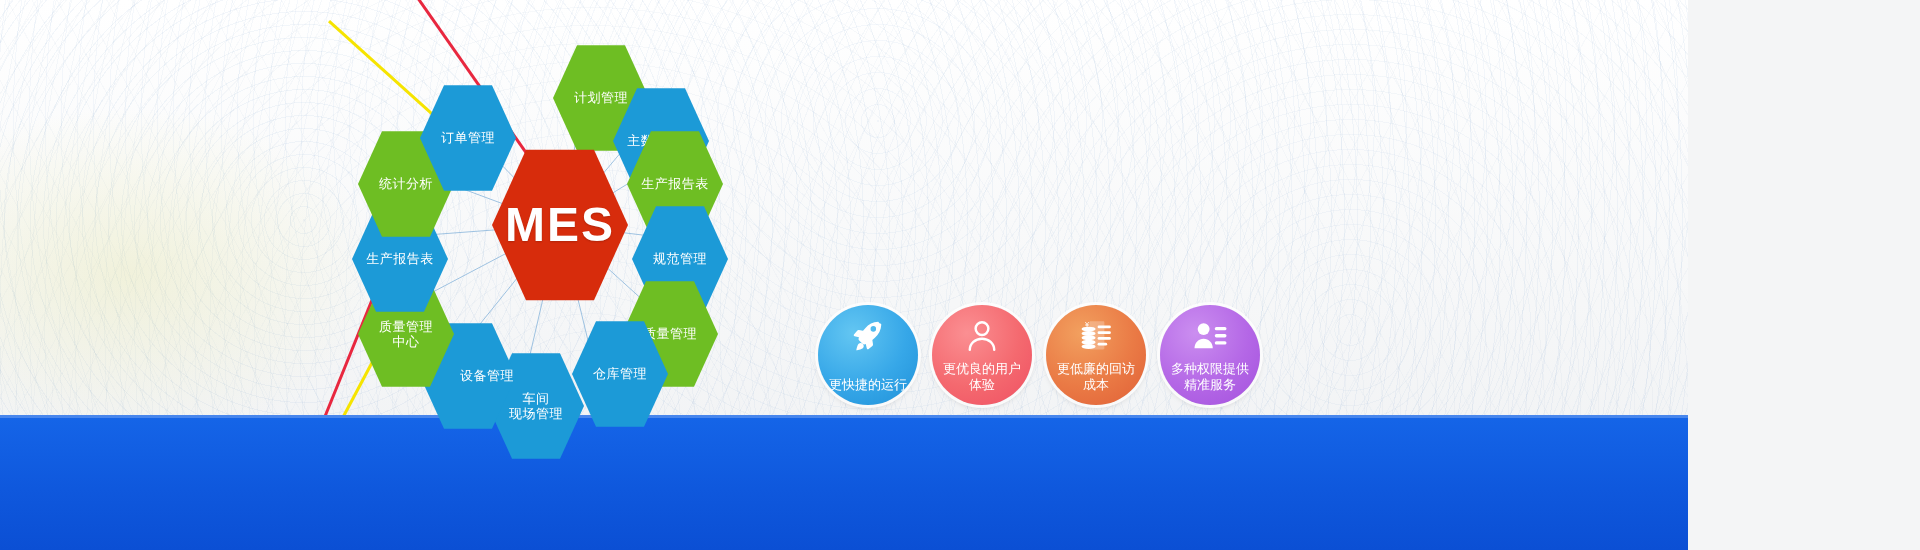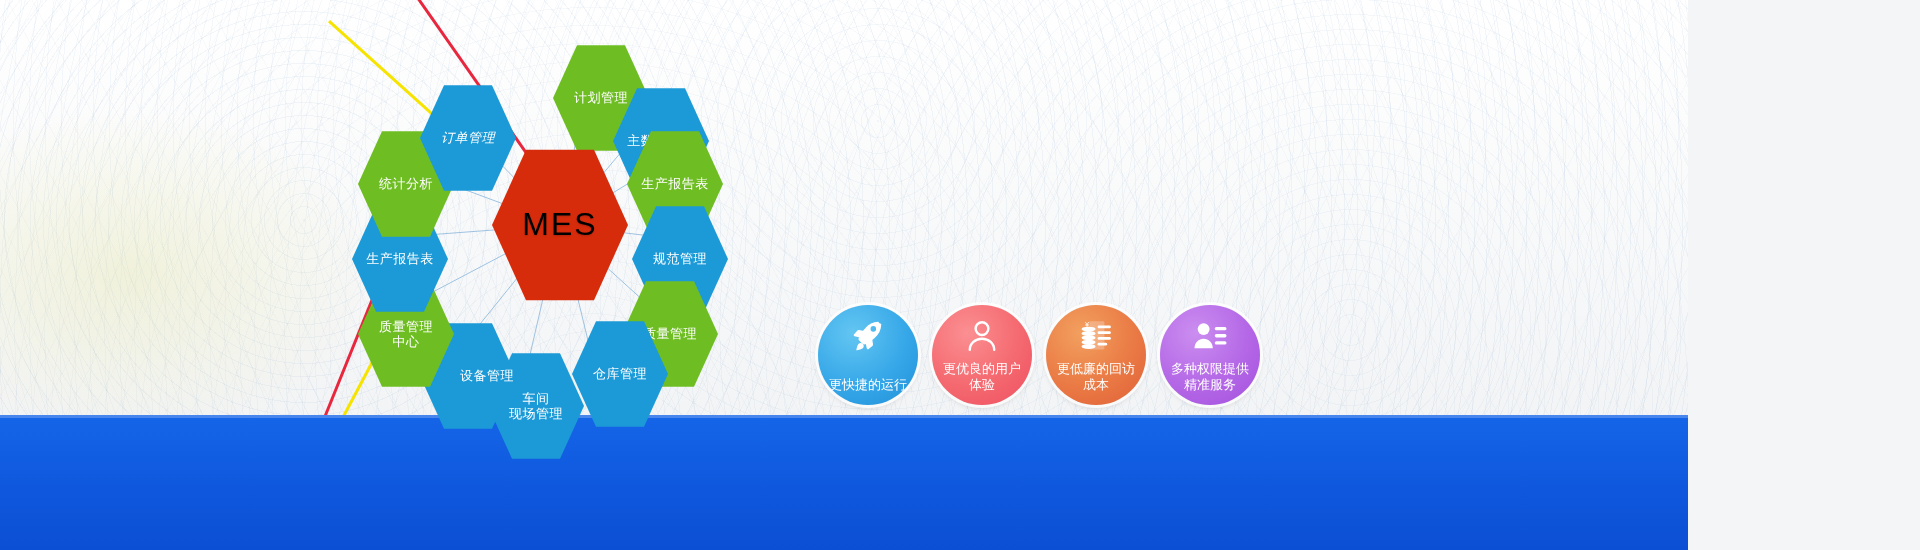--- a/index.html
+++ b/index.html
@@ -61,21 +61,21 @@
     clip-path:polygon(25% 3%,75% 3%,100% 50%,75% 97%,25% 97%,0% 50%);
     -webkit-clip-path:polygon(25% 3%,75% 3%,100% 50%,75% 97%,25% 97%,0% 50%);
     font-size:13px;letter-spacing:.5px;
     padding:2px;
     box-sizing:border-box;
   }
   .hex.green{background:#6ebe23;}
   .hex.blue {background:#1c9ad7;}
   .hex.core{
     background:#d72c0c;
-    color:#000000;font-size:32px;font-weight:normal;letter-spacing:2px;
+    color:#ffffff;font-size:48px;font-weight:bold;letter-spacing:2px;
     text-shadow:0 1px 2px rgba(0,0,0,.18);
   }
 
   
   #right{position:absolute;left:808px;top:52px;width:520px;}
   #title{
     font-family:"Liberation Serif","DejaVu Serif",serif;
     font-size:40px;font-weight:bold;color:#111;letter-spacing:1px;
     line-height:1.1;margin:0 0 6px 0;white-space:nowrap;
   }
@@ -170,21 +170,21 @@
           <span style="white-space: pre-line;">质量管理
 中心</span>
         </div>
         <div class="hex blue" style="left: 12px; top: 183px; width: 96px; height: 112px;">
           <span style="white-space: pre-line;">生产报告表</span>
         </div>
         <div class="hex green" style="left: 18px; top: 108px; width: 96px; height: 112px;">
           <span style="white-space: pre-line;">统计分析</span>
         </div>
         <div class="hex blue" style="left: 80px; top: 62px; width: 96px; height: 112px;">
-          <span style="white-space: pre-line; font-style: italic;">订单管理</span>
+          <span style="white-space: pre-line;">订单管理</span>
         </div>
       </div>
     <div class="hex core" id="hexcore" style="left:152px;top:125px;width:136px;height:160px;">MES</div>
   </div>
 
 
   <div id="badges">
       <div class="badge b1">
         <span class="bicon"><svg viewBox="0 0 32 32" fill="#fff">
             <path d="M25.6 2.6c-4.9.3-9.1 2.4-12.2 6l-2.1 2.4-3.9-.6c-.6-.1-1.2.1-1.6.6l-3 3.5c-.5.6-.2 1.5.6 1.7l4.1 1-.4 1.4c-.1.5 0 1 .4 1.4l3.6 3.6c.4.4.9.5 1.4.4l1.4-.4 1 4.1c.2.8 1.1 1.1 1.7.6l3.5-3c.5-.4.7-1 .6-1.6l-.6-3.9 2.4-2.1c3.6-3.1 5.7-7.3 6-12.2.1-.8-.6-1.4-1.4-1.3zM21 11.9a2.6 2.6 0 1 1 0-5.2 2.6 2.6 0 0 1 0 5.2z"></path>

